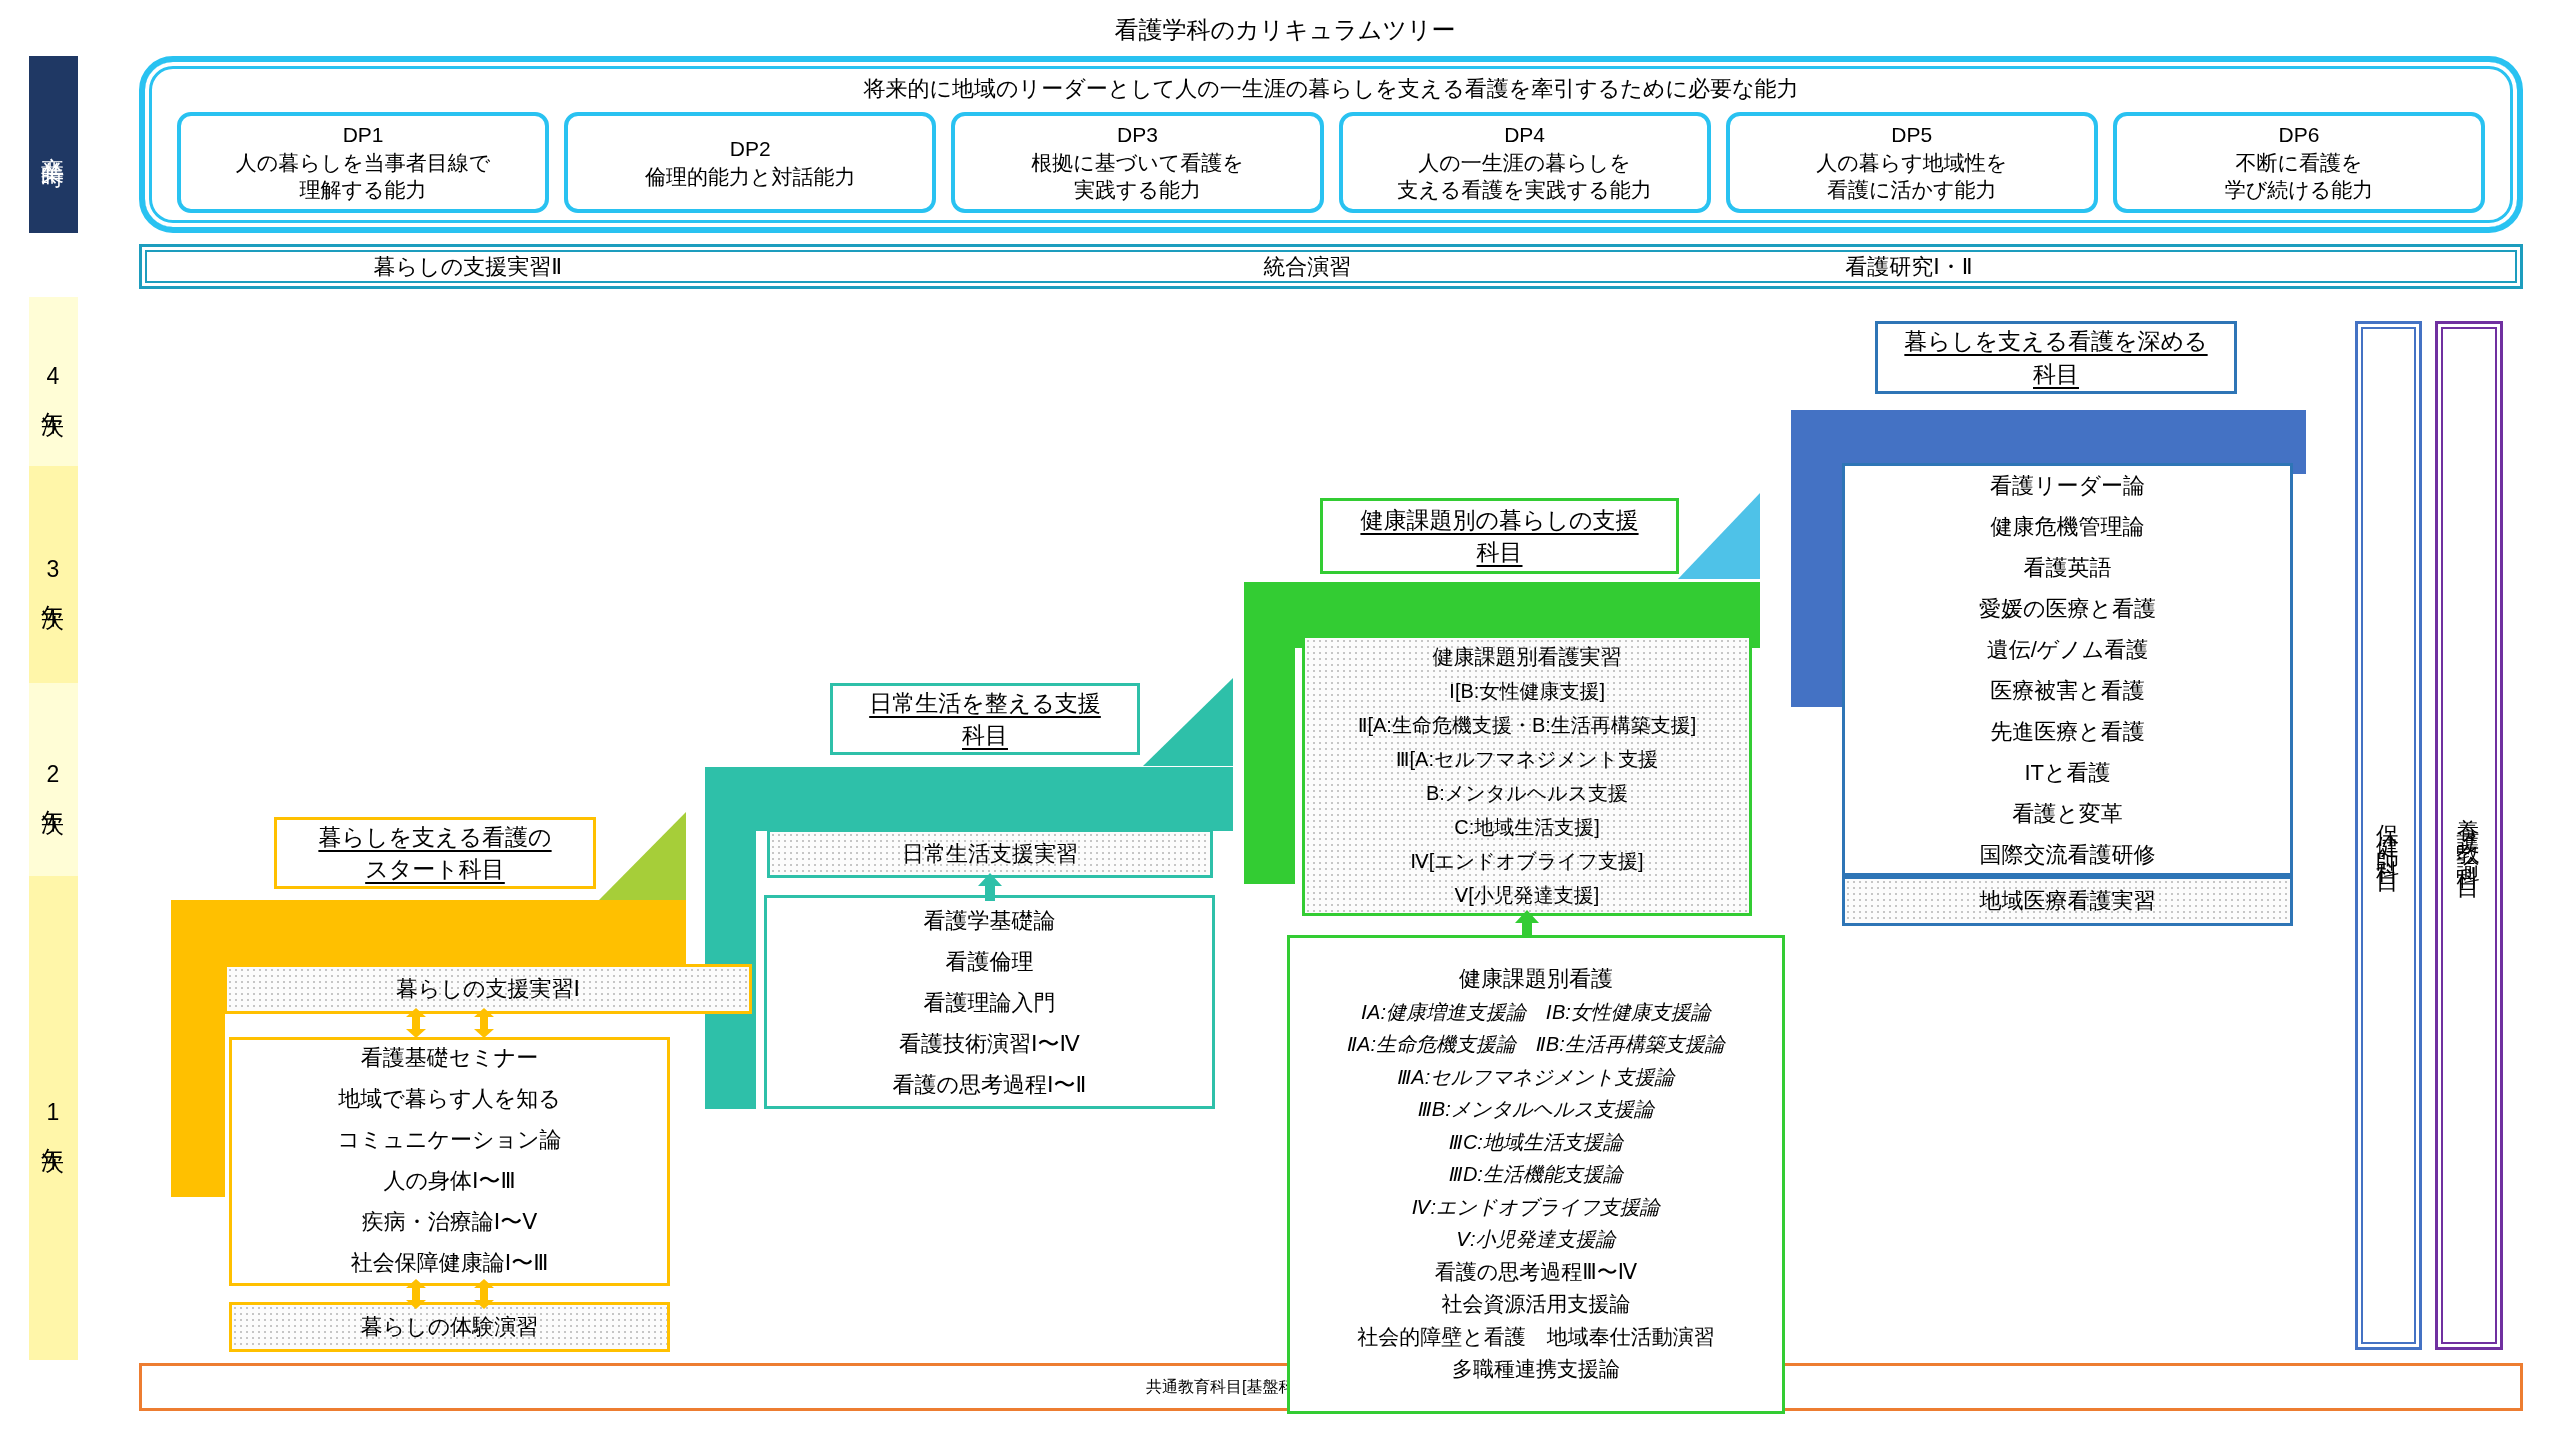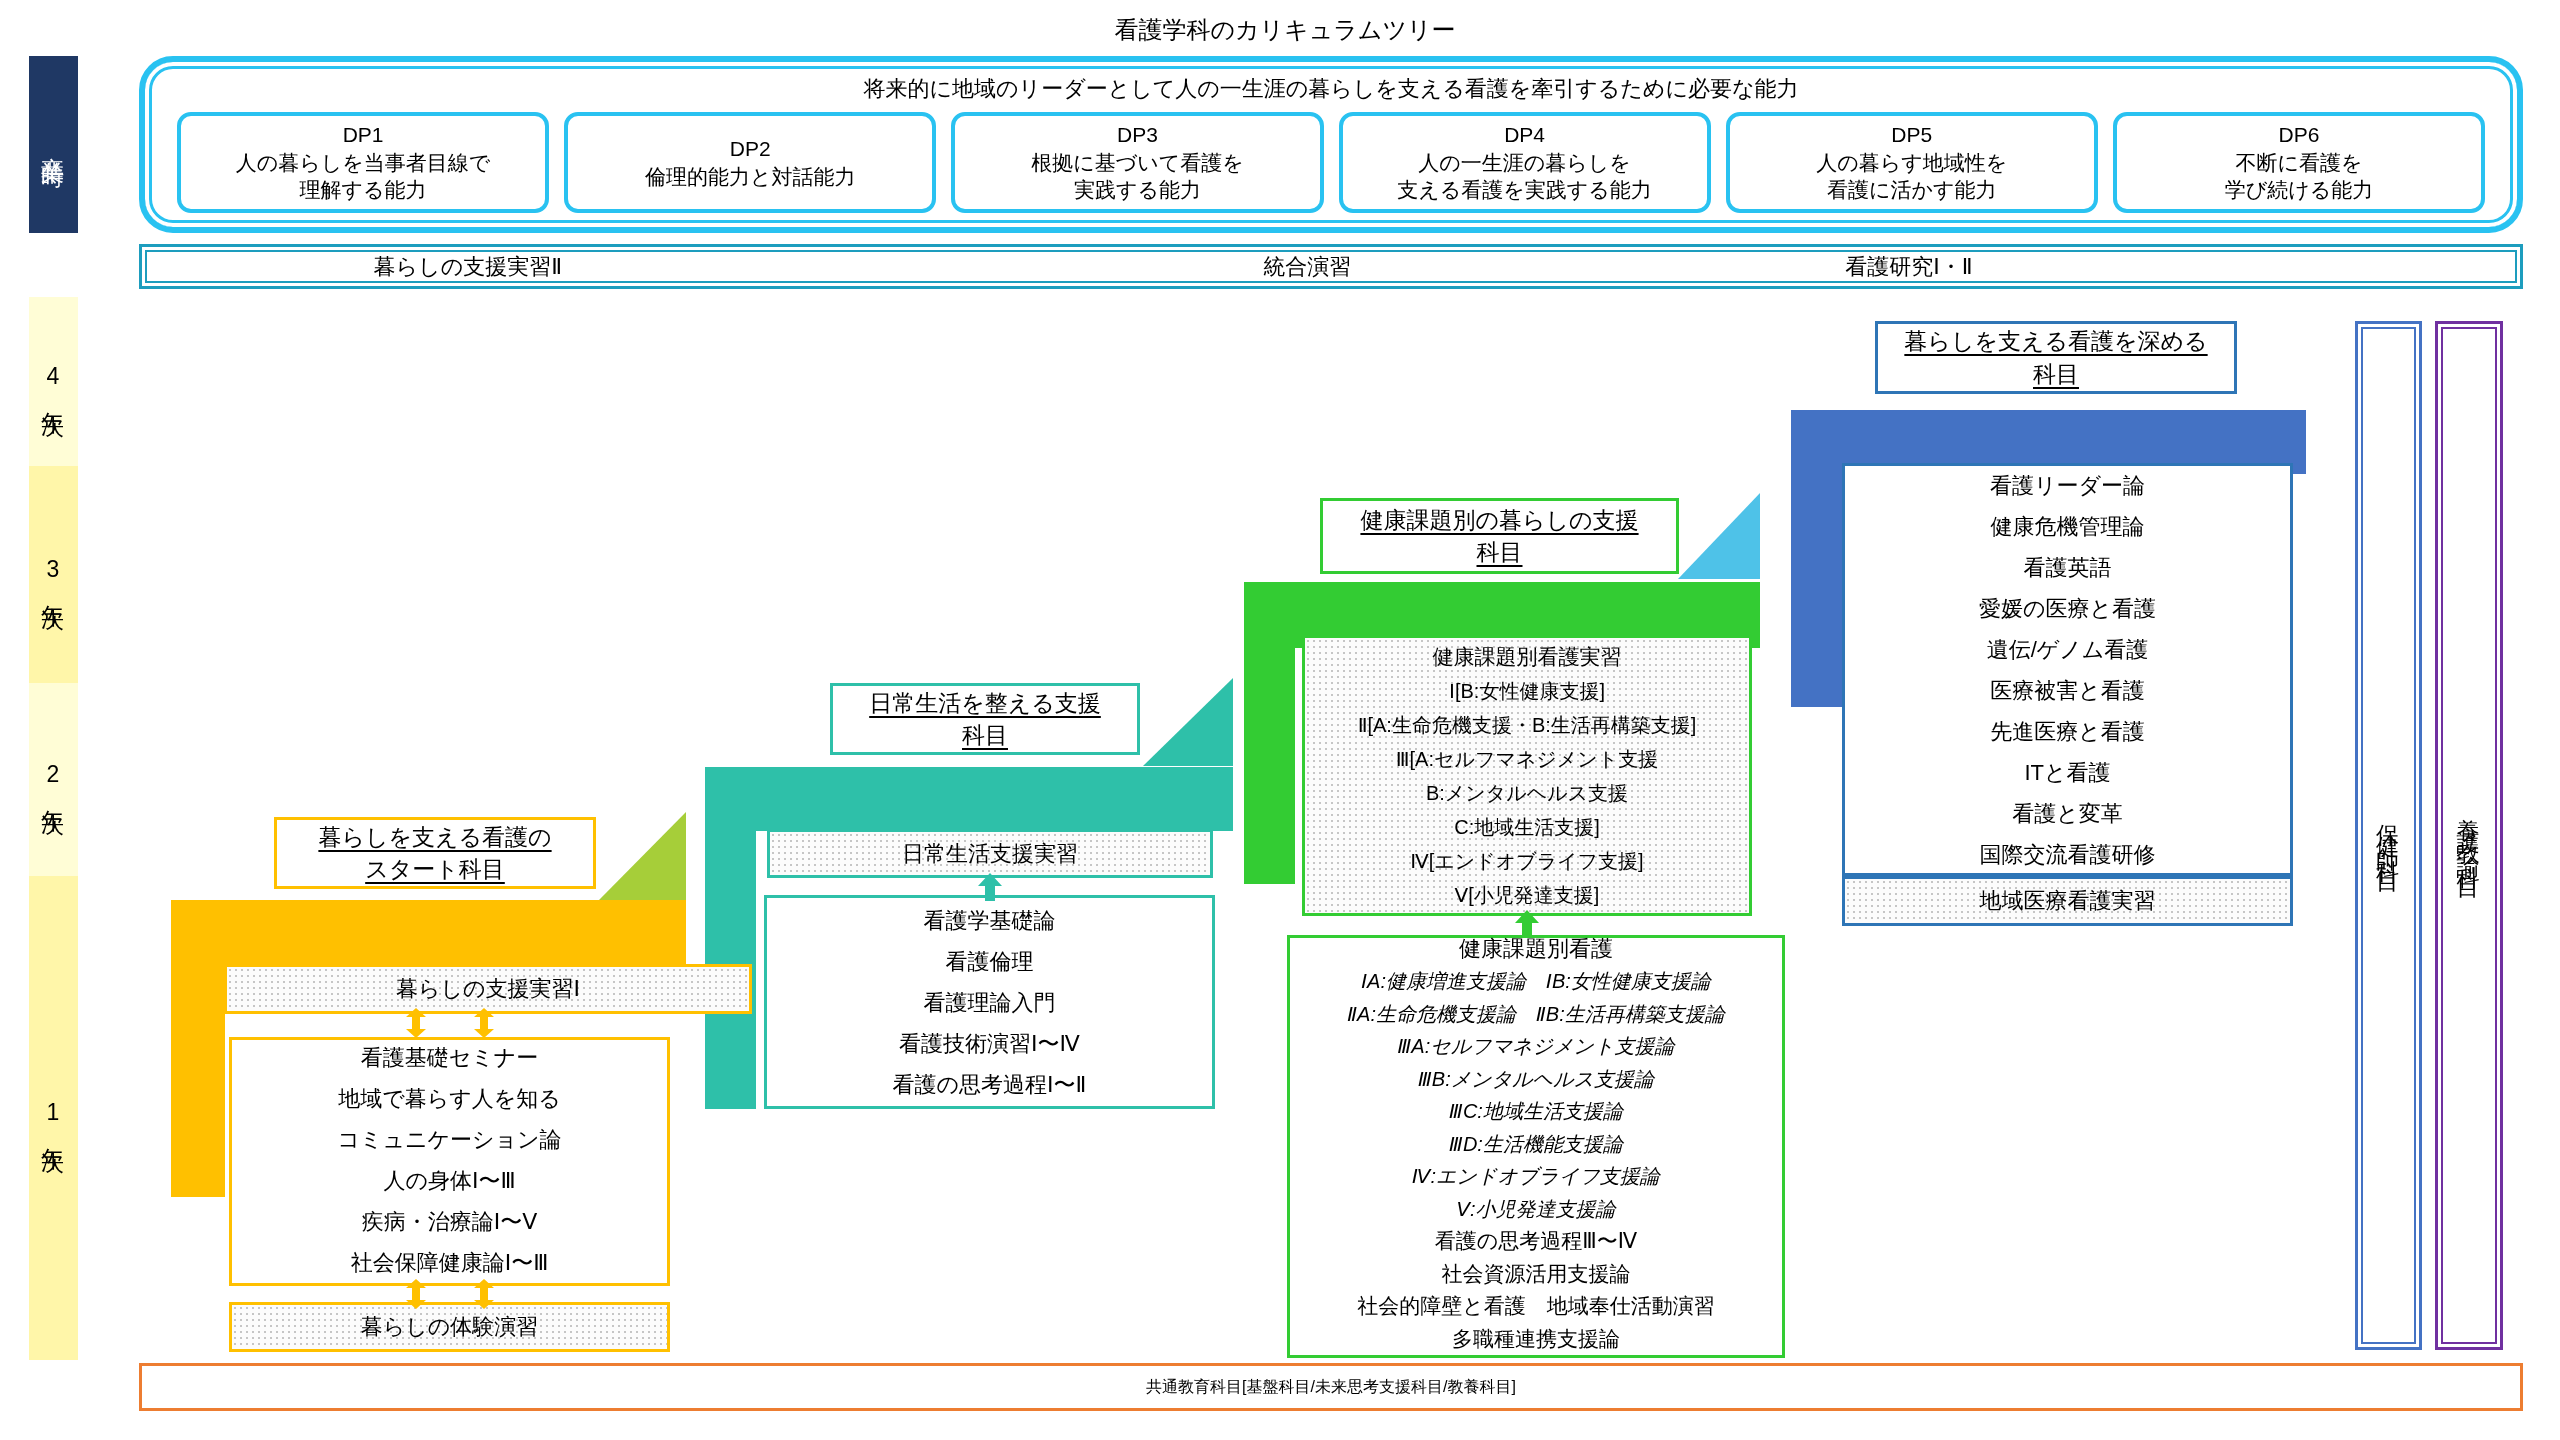--- a/index.html
+++ b/index.html
@@ -81,21 +81,21 @@
   .t-list { left:764px; top:895px; width:451px; height:214px; font-size:22px; line-height:41px; }
 
   
   .g-head { left:1320px; top:498px; width:359px; height:76px; }
   .g-tri  { left:1678px; top:493px; width:82px; height:86px; }
   .g-band-h { left:1244px; top:582px; width:516px; height:66px; }
   .g-band-v { left:1244px; top:582px; width:51px; height:302px; }
   .g-prac { left:1302px; top:635px; width:450px; height:281px; font-size:20px; line-height:34px; }
   .g-prac .btitle { font-size:21px; }
   .g-arrow { left:1515px; top:910px; width:24px; height:28px; }
-  .g-list { left:1287px; top:935px; width:498px; height:423px; font-size:21px; line-height:32.5px;justify-content:flex-end; }
+  .g-list { left:1287px; top:935px; width:498px; height:479px; font-size:21px; line-height:32.5px; }
   .g-list .btitle { font-size:22px; }
   .g-list .it { font-size:20px; }
 
   
   .u-head { left:1875px; top:321px; width:362px; height:73px; }
   .u-band-h { left:1791px; top:410px; width:515px; height:64px; }
   .u-band-v { left:1791px; top:410px; width:51px; height:297px; }
   .u-list { left:1842px; top:463px; width:451px; height:413px; font-size:22px; line-height:41px; }
   .u-prac { left:1842px; top:876px; width:451px; height:50px; font-size:22px; }
 

